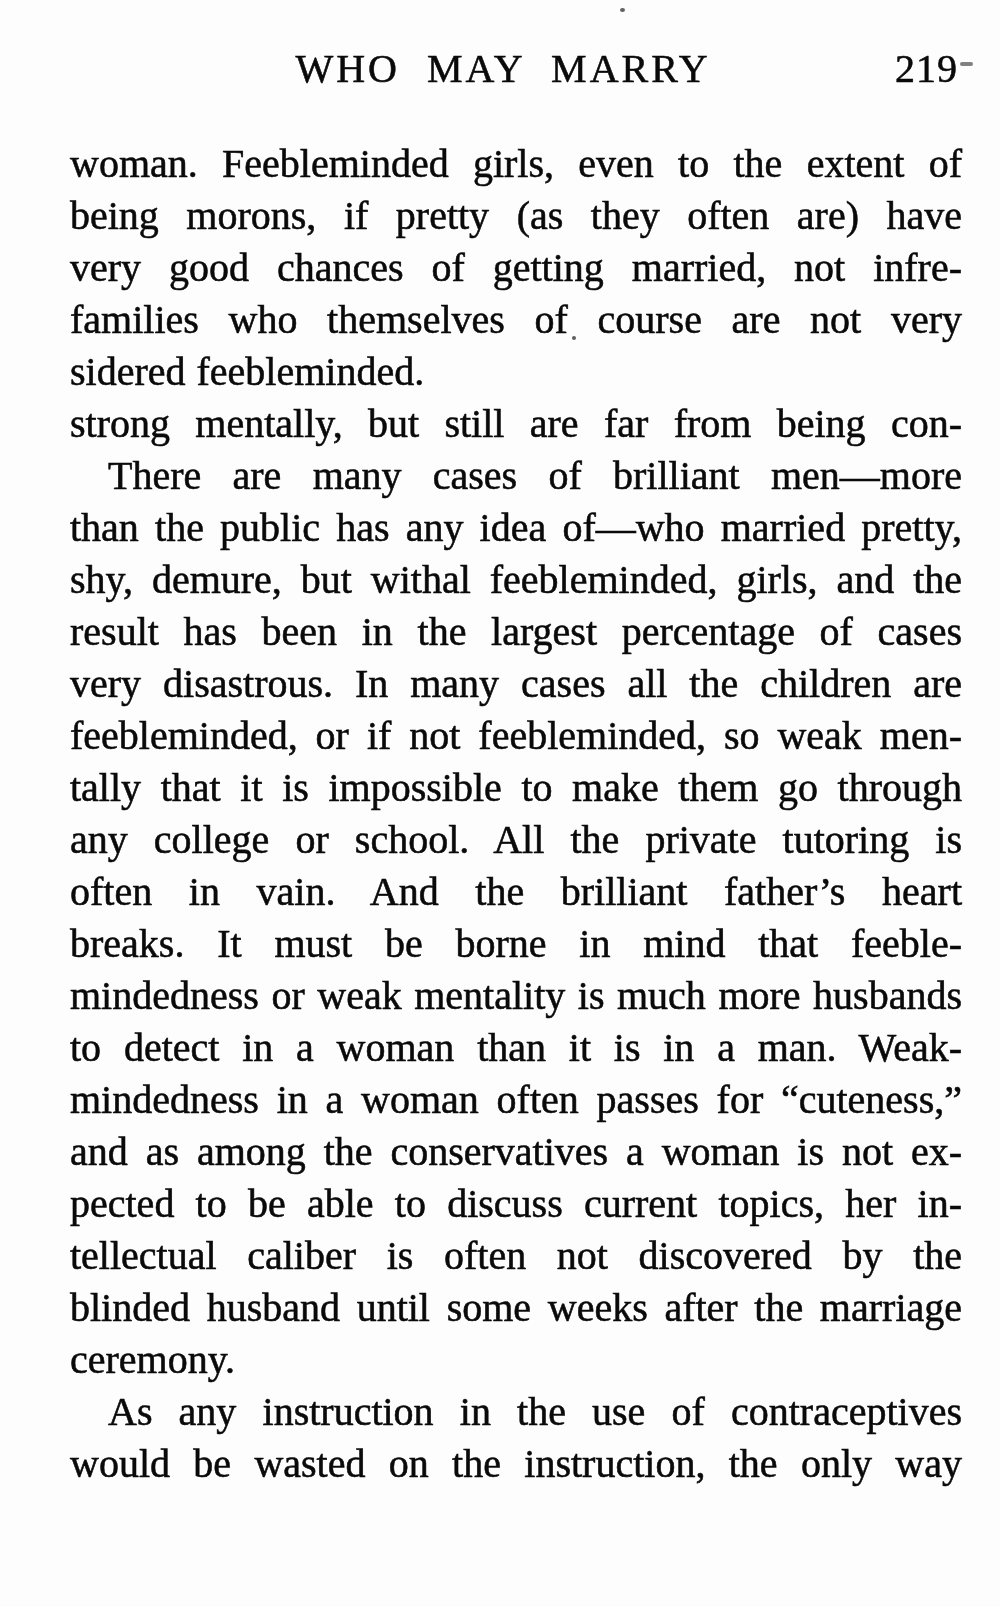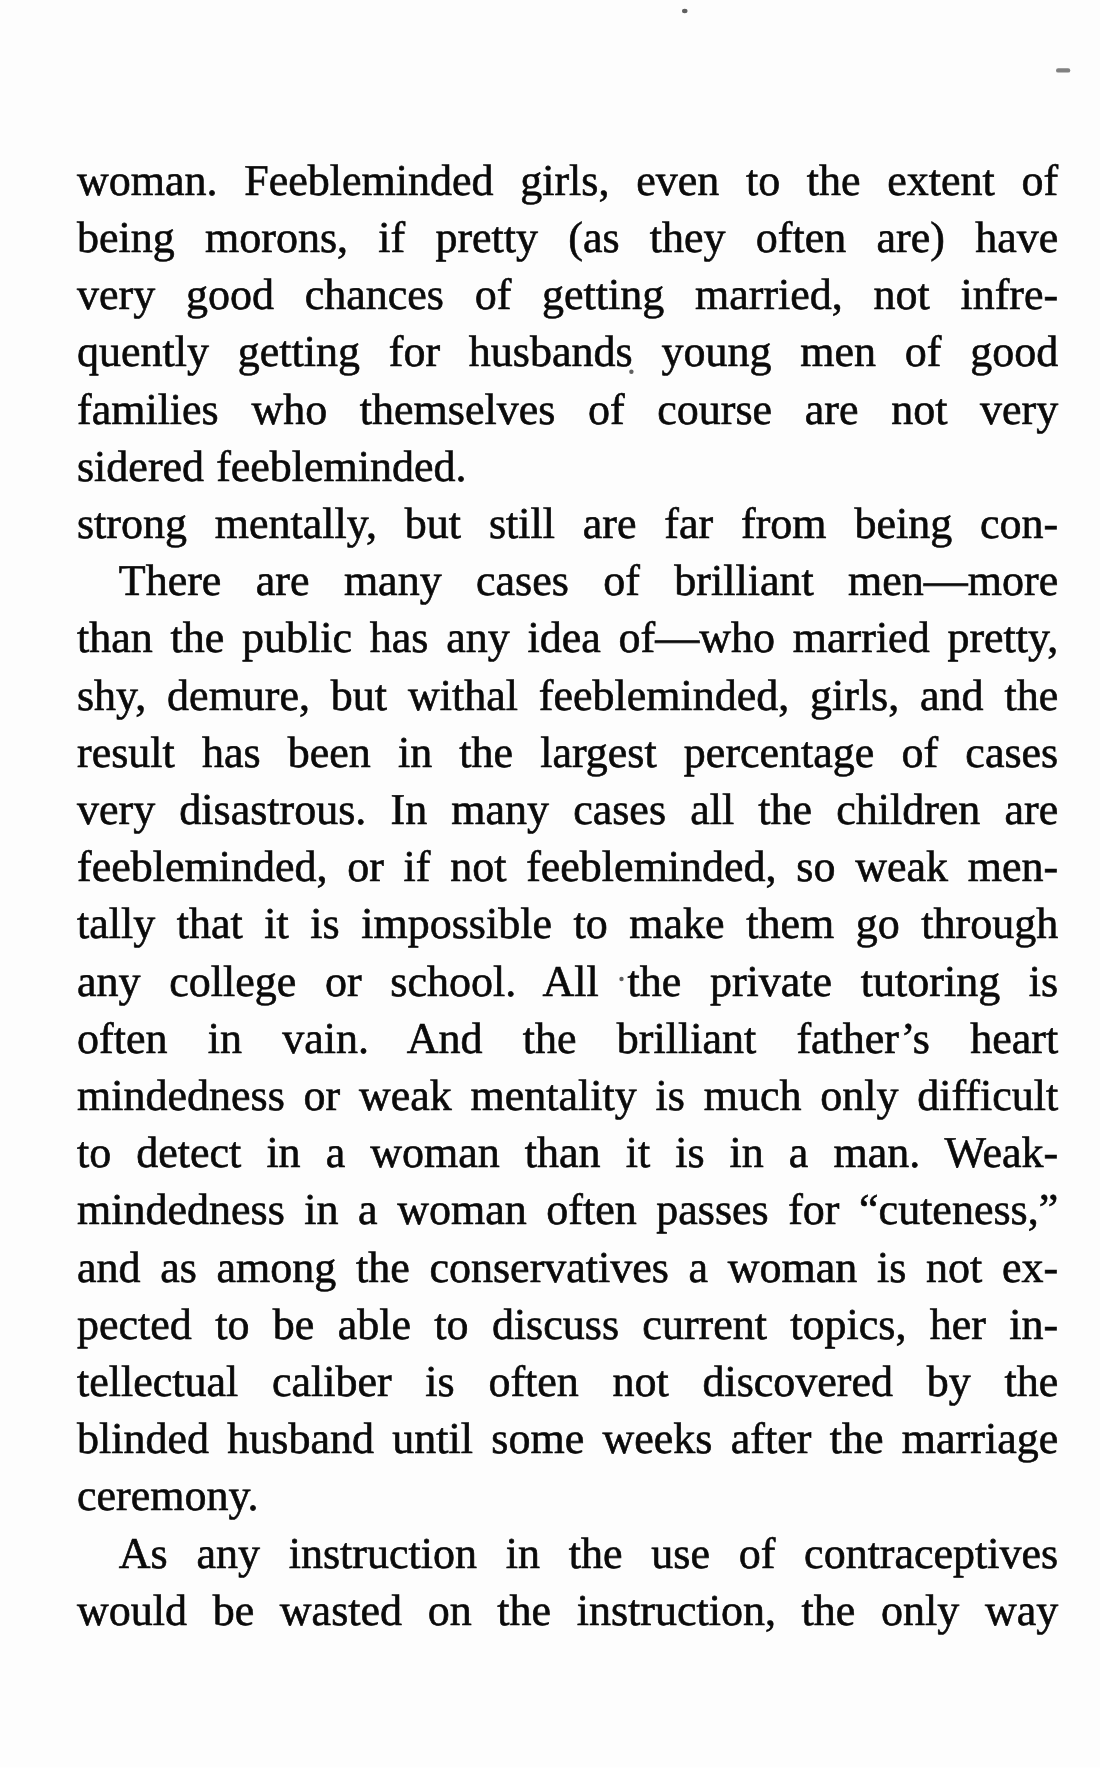--- a/index.html
+++ b/index.html
@@ -76,42 +76,46 @@
 <body>
 
 <div class="page">
   <div class="artifact-layer">
       <div class="artifact" style="left: 620px; top: 8px; width: 5px; height: 4px;"></div>
       <div class="artifact speck" style="left: 960px; top: 62px; width: 13px; height: 4px;"></div>
       <div class="artifact" style="left: 572px; top: 336px; width: 4px; height: 4px;"></div>
       <div class="artifact" style="left: 563px; top: 888px; width: 4px; height: 4px;"></div>
     </div>
 
+  <div class="running-header">
+    <div class="header-title">WHO MAY MARRY</div>
+    <div class="page-num">219</div>
+  </div>
 
   <div class="page-body">
       <div class="paragraph">
         <div class="line">woman.  Feebleminded girls, even to the extent of</div>
         <div class="line">being morons, if pretty (as they often are) have</div>
         <div class="line">very good chances of getting married, not infre-</div>
-        <div class="line">quently getting for husbands young men of good</div>
         <div class="line">families who themselves of course are not very</div>
         <div class="line para-end">sidered feebleminded.</div>
         <div class="line">strong mentally, but still are far from being con-</div>
       </div>
       <div class="paragraph">
         <div class="line indent">There are many cases of brilliant men—more</div>
         <div class="line">than the public has any idea of—who married pretty,</div>
         <div class="line">shy, demure, but withal feebleminded, girls, and the</div>
         <div class="line">result has been in the largest percentage of cases</div>
         <div class="line">very disastrous.  In many cases all the children are</div>
         <div class="line">feebleminded, or if not feebleminded, so weak men-</div>
         <div class="line">tally that it is impossible to make them go through</div>
         <div class="line">any college or school.  All the private tutoring is</div>
         <div class="line">often in vain.  And the brilliant father’s heart</div>
-        <div class="line">mindedness or weak mentality is much only difficult</div>
+        <div class="line">breaks.  It must be borne in mind that feeble-</div>
+        <div class="line">mindedness or weak mentality is much more husbands</div>
         <div class="line">to detect in a woman than it is in a man.  Weak-</div>
         <div class="line">mindedness in a woman often passes for “cuteness,”</div>
         <div class="line">and as among the conservatives a woman is not ex-</div>
         <div class="line">pected to be able to discuss current topics, her in-</div>
         <div class="line">tellectual caliber is often not discovered by the</div>
         <div class="line">blinded husband until some weeks after the marriage</div>
         <div class="line para-end">ceremony.</div>
       </div>
       <div class="paragraph">
         <div class="line indent">As any instruction in the use of contraceptives</div>

